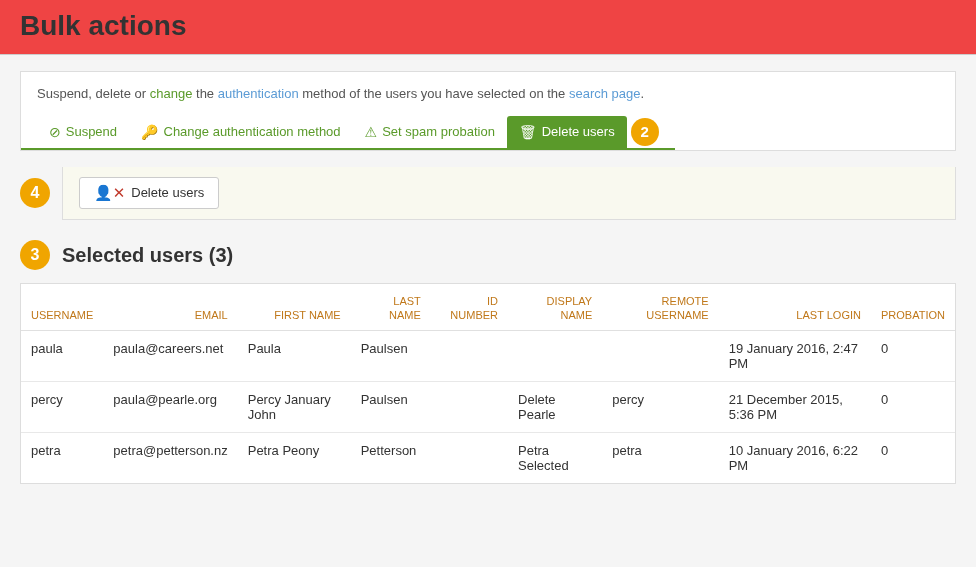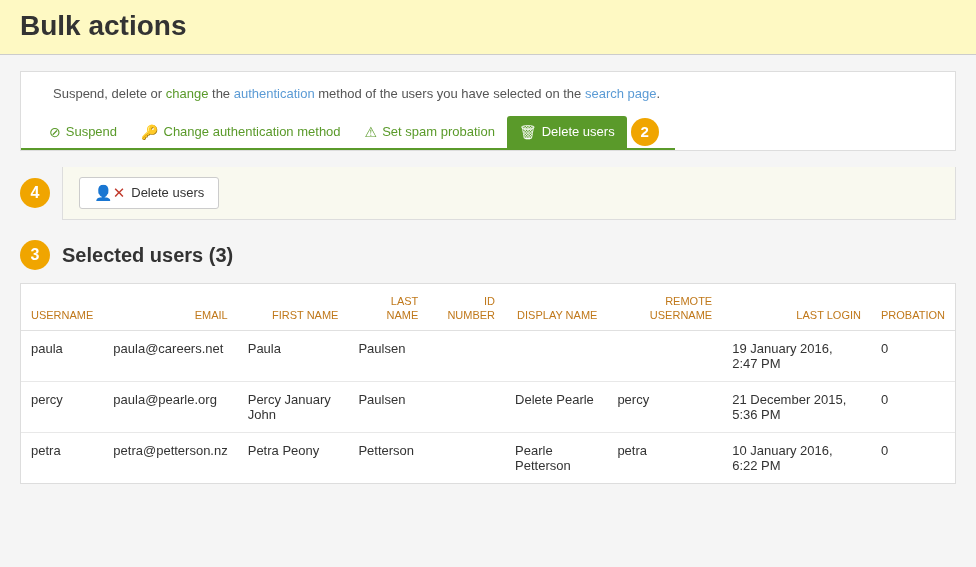--- a/index.html
+++ b/index.html
@@ -5,21 +5,21 @@
     * { box-sizing: border-box; margin: 0; padding: 0; }
     body {
       font-family: Arial, sans-serif;
       font-size: 13px;
       background: #f5f5f5;
       color: #333;
       width: 976px;
       min-height: 567px;
     }
     .page-header {
-      background: #fef9c3;
+      background: #ef4444;
       padding: 10px 20px 12px 20px;
       border-bottom: 1px solid #ccc;
     }
     .page-header h1 {
       font-size: 28px;
       font-weight: bold;
       color: #333;
     }
     .content-area {
       padding: 16px 20px;
@@ -28,21 +28,20 @@
       border: 1px solid #ddd;
       background: #fff;
       padding: 12px 16px 0 16px;
       margin-bottom: 16px;
     }
     .info-text {
       font-size: 13px;
       color: #555;
       margin-bottom: 12px;
       line-height: 1.5;
-      margin-left: 16px;
     }
     .info-text .highlight-green { color: #5a9a2a; }
     .info-text .highlight-blue { color: #5b9bd5; }
     .tabs-bar {
       display: flex;
       align-items: center;
       border-bottom: 2px solid #5a9a2a;
       margin: 0 -16px;
       padding: 0 16px;
     }
@@ -255,21 +254,21 @@
             <td>percy</td>
             <td>21 December 2015, 5:36 PM</td>
             <td>0</td>
           </tr>
           <tr>
             <td>petra</td>
             <td>petra@petterson.nz</td>
             <td>Petra Peony</td>
             <td>Petterson</td>
             <td></td>
-            <td>Pearle Petterson</td>
+            <td>Petra Selected</td>
             <td>petra</td>
             <td>10 January 2016, 6:22 PM</td>
             <td>0</td>
           </tr>
         </tbody>
     </table>
   </div>
 </div>
 
 </body></html>

